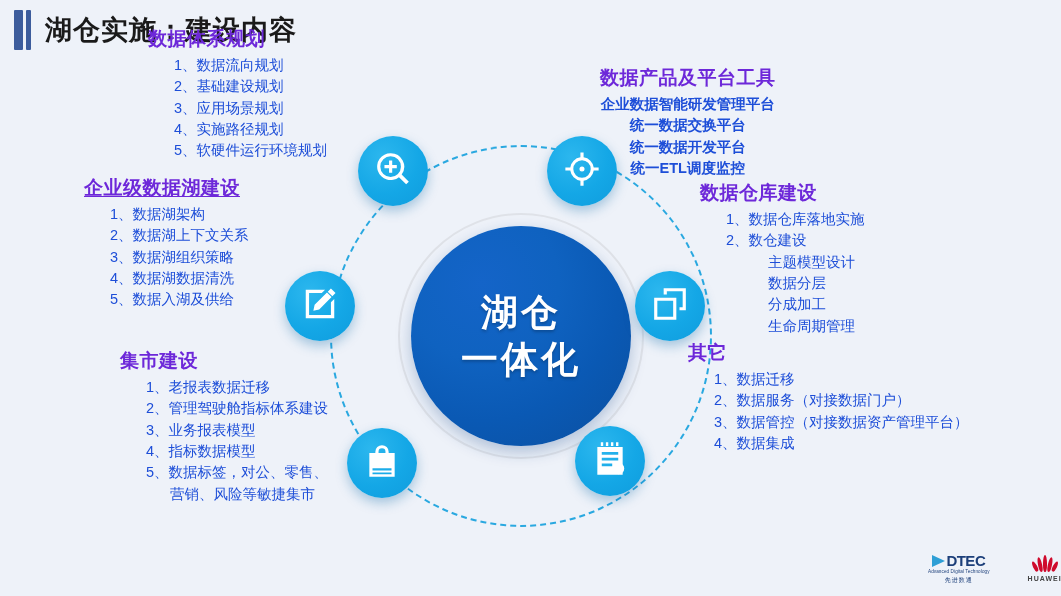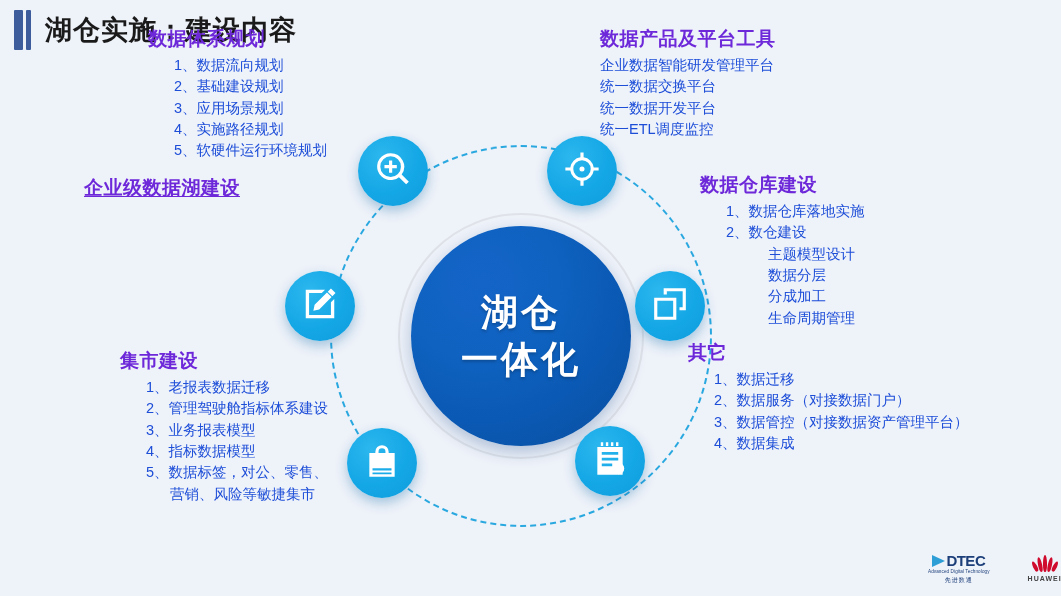--- a/index.html
+++ b/index.html
@@ -51,28 +51,28 @@
   .n-br{left:575px;top:368px;}
 
   
   .blk{position:absolute;}
   .blk h3{margin:0 0 3px 0;font-size:19px;font-weight:bold;color:#6d28d9;letter-spacing:.5px;}
   .blk h3.underline{text-decoration:underline;text-underline-offset:2px;}
   .blk ul{list-style:none;margin:0;padding:0;}
   .blk li{font-size:14.5px;line-height:1.47;color:#1d4ed8;white-space:nowrap;}
   .blk li.sub{padding-left:42px;}
   .blk li.cont{padding-left:24px;}
-  .blk.center-list ul li{}
-  .blk.center-list h3{text-align:right;}
+  .blk.center-list ul li{text-align:center;font-weight:bold;}
+  .blk.center-list h3{text-align:right;margin-top:39px;}
   .blk.indent ul{padding-left:26px;}
 
   .b-tl{left:148px;top:26px;}
   .b-tr{left:600px;top:26px;}
   .b-ml{left:84px;top:175px;}
-  .b-mr{left:700px;top:172px;}
+  .b-mr{left:700px;top:180px;}
   .b-bl{left:120px;top:348px;}
   .b-br{left:688px;top:340px;}
 
   
   .logos{position:absolute;left:928px;top:546px;width:126px;height:44px;display:flex;align-items:center;gap:19px;text-align:right;}
   .dtec{display:flex;flex-direction:column;align-items:center;line-height:1;}
   .dtec .dtec-main{display:flex;align-items:center;}
   .dtec .mark{width:0;height:0;border-left:13px solid #2e9fd6;border-top:6px solid transparent;border-bottom:6px solid transparent;margin-right:1px;}
   .dtec .dtec-word{font-size:15px;font-weight:bold;color:#1c3f7a;letter-spacing:-.5px;}
   .dtec .dtec-sub{font-size:4.6px;color:#1c3f7a;margin-top:2px;letter-spacing:.1px;white-space:nowrap;}
@@ -180,20 +180,27 @@
     <ul>
       <li>企业数据智能研发管理平台</li>
       <li>统一数据交换平台</li>
       <li>统一数据开发平台</li>
       <li>统一ETL调度监控</li>
     </ul>
   </div>
 
   <div class="blk b-ml indent">
     <h3 class="underline">企业级数据湖建设</h3>
+    <ul>
+      <li>1、数据湖架构</li>
+      <li>2、数据湖上下文关系</li>
+      <li>3、数据湖组织策略</li>
+      <li>4、数据湖数据清洗</li>
+      <li>5、数据入湖及供给</li>
+    </ul>
   </div>
 
   <div class="blk b-mr indent">
     <h3>数据仓库建设</h3>
     <ul>
       <li>1、数据仓库落地实施</li>
       <li>2、数仓建设</li>
       <li class="sub">主题模型设计</li>
       <li class="sub">数据分层</li>
       <li class="sub">分成加工</li>

